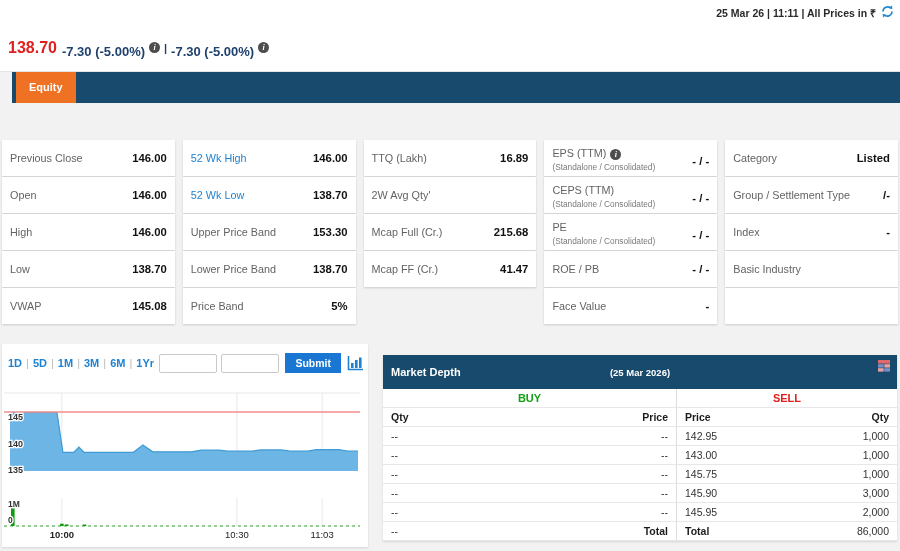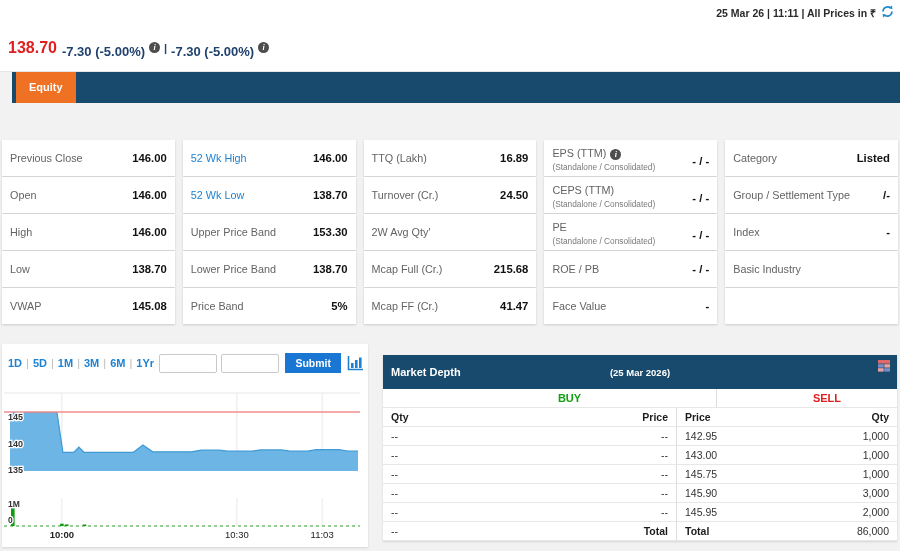--- a/index.html
+++ b/index.html
@@ -55,21 +55,21 @@
 
   
   .depth { position:absolute; left:383px; top:355px; width:514px; background:#fff; box-shadow:0 1px 2px rgba(0,0,0,.12); }
   .depth-hdr { position:relative; height:34px; background:#174a6c; color:#fff; display:flex; align-items:center; padding:14px 8px; }
   .depth-title { font-size:11px; font-weight:bold; }
   .depth-date { position:absolute; left:0; right:0; text-align:center; font-size:9.5px; font-weight:bold; }
   .depth-icn { position:absolute; right:7px; top:5px; width:12px; height:12px; cursor:pointer; }
   .d-row { display:flex; height:19px; border-bottom:1px solid #e7e7e7; font-size:10.5px; }
   .d-half-buy { width:294px; border-right:1px solid #ddd; display:flex; justify-content:space-between; align-items:center; padding:0 8px; }
   .d-half-sell { flex:1; display:flex; justify-content:space-between; align-items:center; padding:0 8px; }
-  .d-center { justify-content:center !important;margin-left:40px; }
+  .d-center { justify-content:center !important; }
   .buy-lbl { color:#13a013; font-weight:bold; font-size:11px; }
   .sell-lbl { color:#e02020; font-weight:bold; font-size:11px; }
   .d-col-h { font-weight:bold; color:#1c1c1c; }
   .d-val { color:#333; }
   .d-bold { font-weight:bold; color:#1c1c1c; }
 </style>
 </head>
 <body>
 
 <div class="page">
@@ -139,24 +139,20 @@
         </div>
         <div class="stat-cell">
           <div class="s-label"><span>Price Band</span></div>
           <div class="s-value">5%</div>
         </div>
       </div>
       <div class="stat-col">
         <div class="stat-cell">
           <div class="s-label"><span>TTQ (Lakh)</span></div>
           <div class="s-value">16.89</div>
-        </div>
-        <div class="stat-cell">
-          <div class="s-label"><span>Turnover (Cr.)</span></div>
-          <div class="s-value">24.50</div>
         </div>
         <div class="stat-cell">
           <div class="s-label"><span>2W Avg Qty'</span></div>
           <div class="s-value"></div>
         </div>
         <div class="stat-cell">
           <div class="s-label"><span>Mcap Full (Cr.)</span></div>
           <div class="s-value">215.68</div>
         </div>
         <div class="stat-cell">

